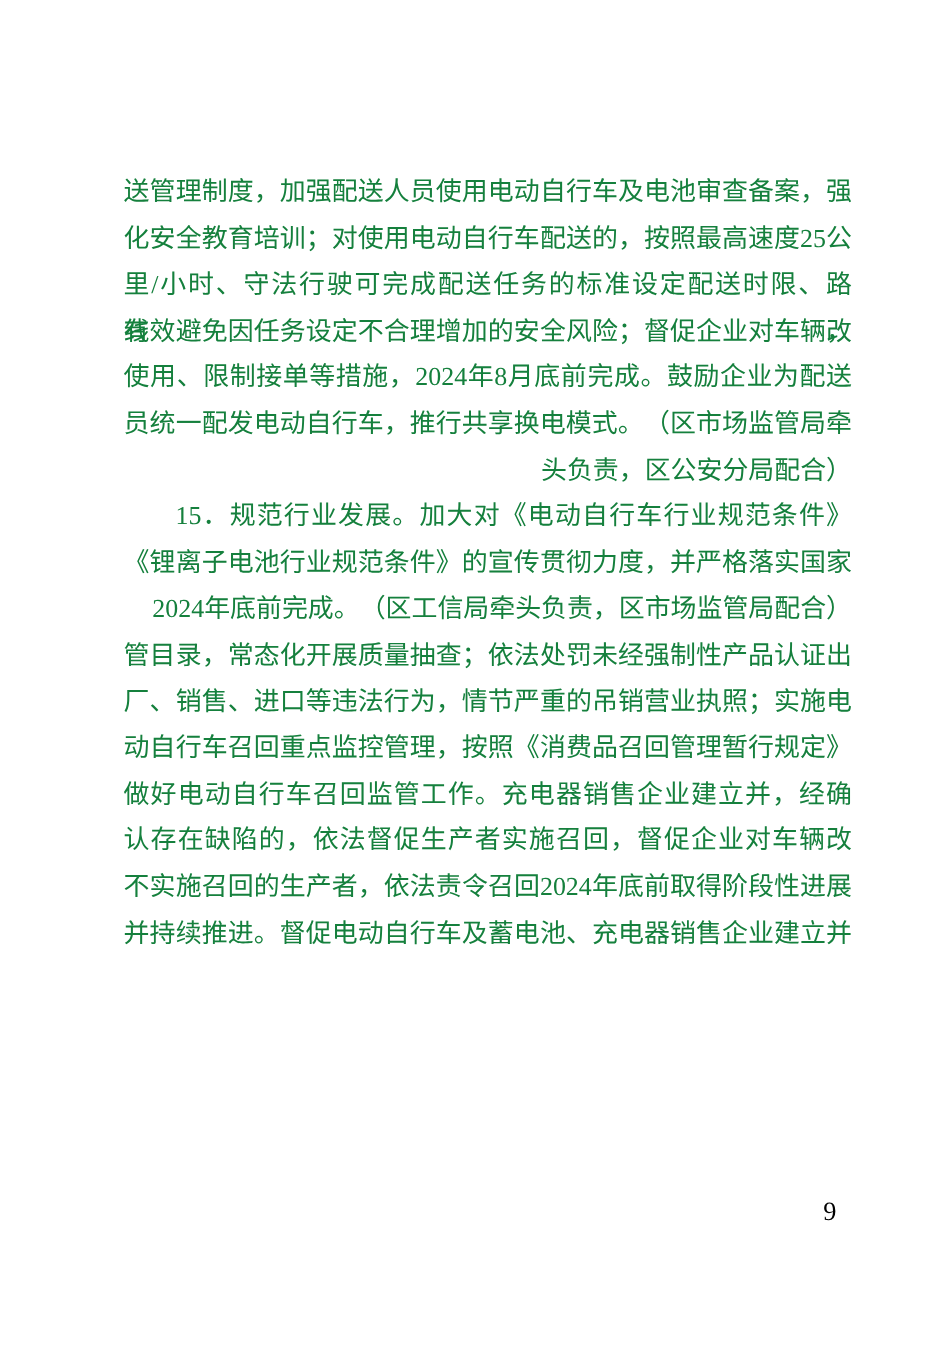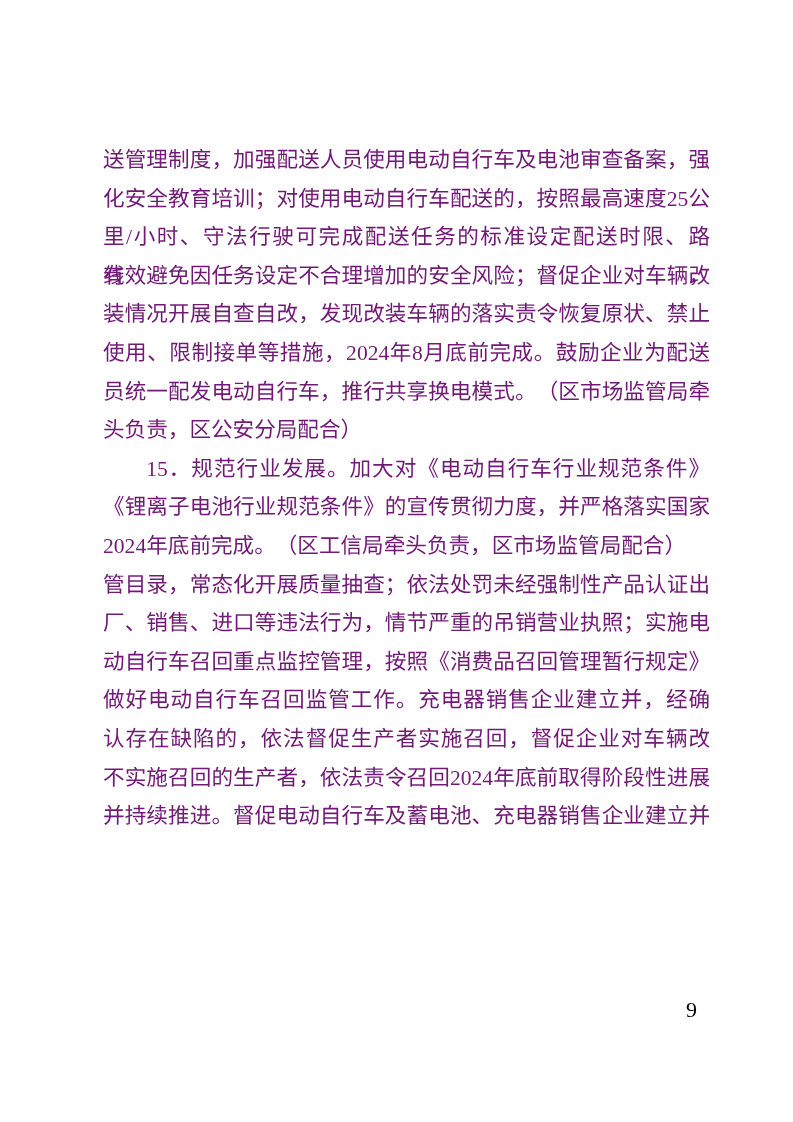--- a/index.html
+++ b/index.html
@@ -17,27 +17,27 @@
     overflow: hidden;
     color: #000000;
   }
   .doc-body {
     position: absolute;
     left: 103px;
     top: 141px;
     width: 607px;
     font-family: "Liberation Serif", serif; 
     font-size: 21.6px;
-    color: #701a75;
+    color: #15803d;
   }
   .paragraph { margin: 0; padding: 0; }
   .line {
     height: 38.6px;
     line-height: 38.6px;
-    text-align: left;
+    text-align: right;
     white-space: normal;
   }
   .line.just {
     text-align: justify;
     text-align-last: justify;
   }
   .line.ind {
     padding-left: 43.2px; 
   }
   .page-number {
@@ -54,21 +54,20 @@
 </head>
 <body>
 
 <div class="page">
   <main class="doc-body">
       <div class="paragraph">
         <div class="line just">送管理制度，加强配送人员使用电动自行车及电池审查备案，强</div>
         <div class="line just">化安全教育培训；对使用电动自行车配送的，按照最高速度25公</div>
         <div class="line just">里/小时、守法行驶可完成配送任务的标准设定配送时限、路线，</div>
         <div class="line just">有效避免因任务设定不合理增加的安全风险；督促企业对车辆改</div>
-        <div class="line just">装情况开展自查自改，发现改装车辆的落实责令恢复原状、禁止</div>
         <div class="line just">使用、限制接单等措施，2024年8月底前完成。鼓励企业为配送</div>
         <div class="line just">员统一配发电动自行车，推行共享换电模式。　（区市场监管局牵</div>
         <div class="line">头负责，区公安分局配合）</div>
       </div>
       <div class="paragraph">
         <div class="line just ind">15．规范行业发展。加大对《电动自行车行业规范条件》</div>
         <div class="line just">《锂离子电池行业规范条件》的宣传贯彻力度，并严格落实国家</div>
         <div class="line">2024年底前完成。　（区工信局牵头负责，区市场监管局配合）</div>
       </div>
       <div class="paragraph">

